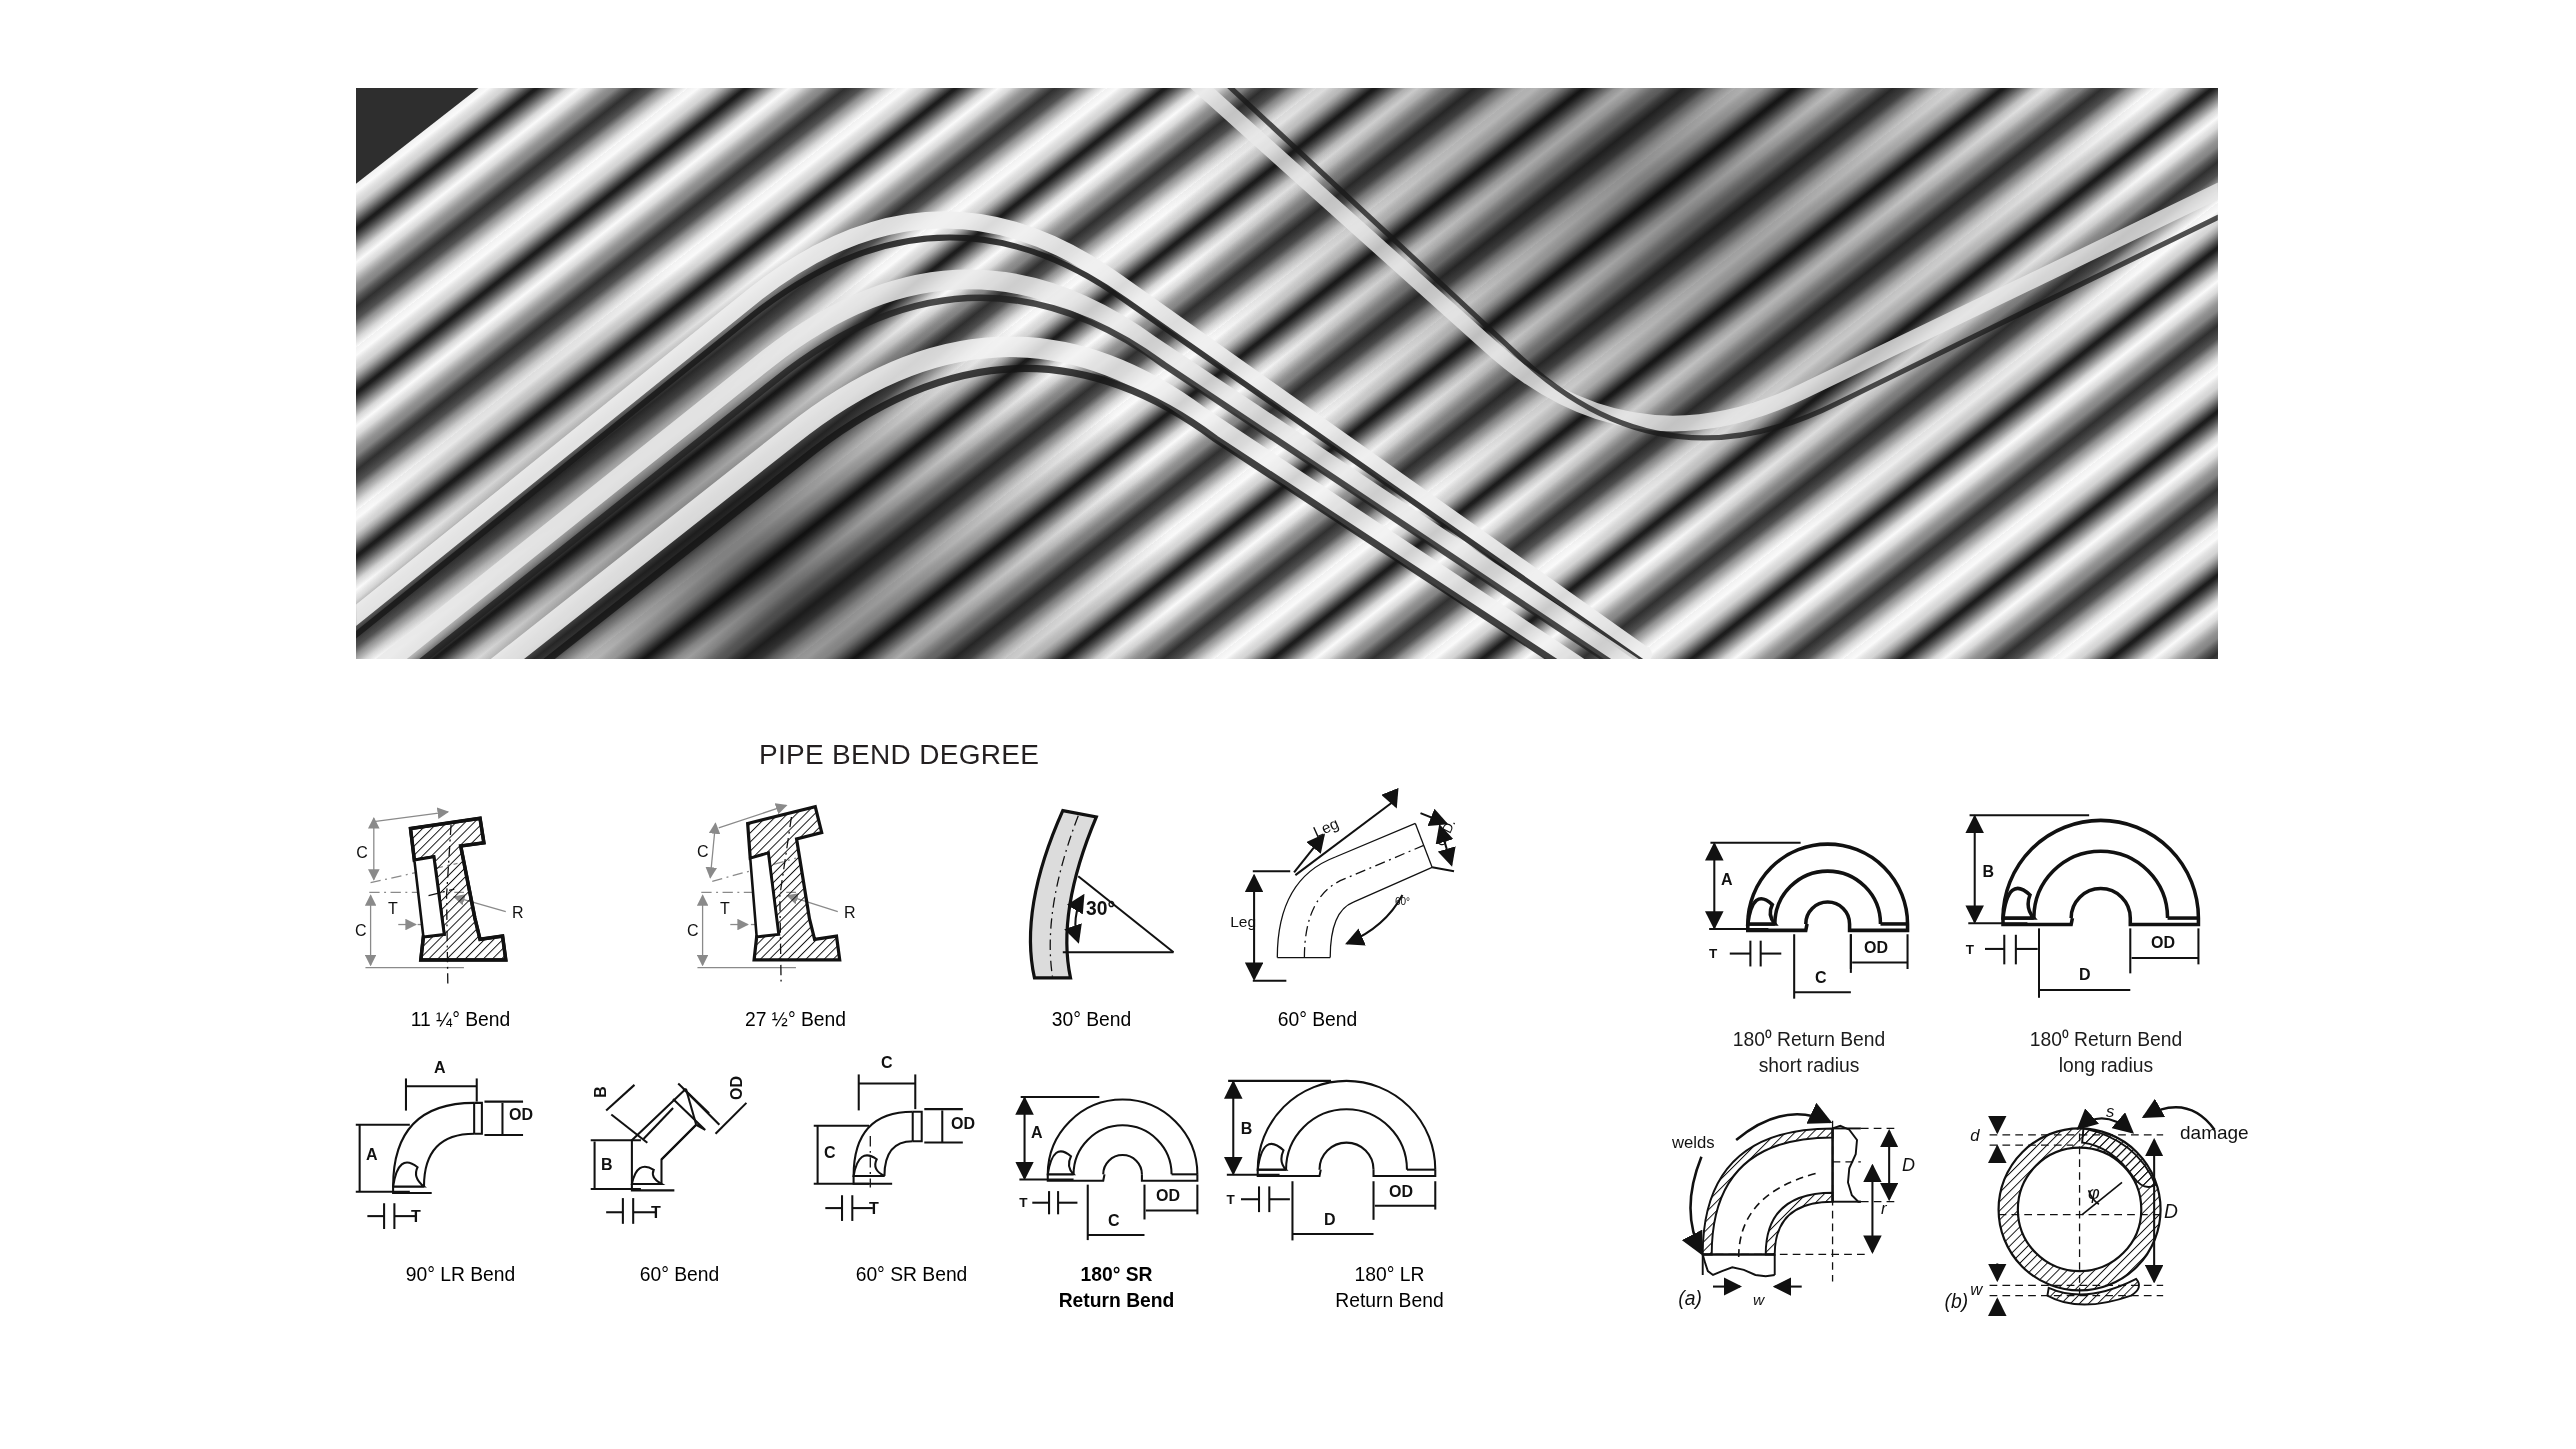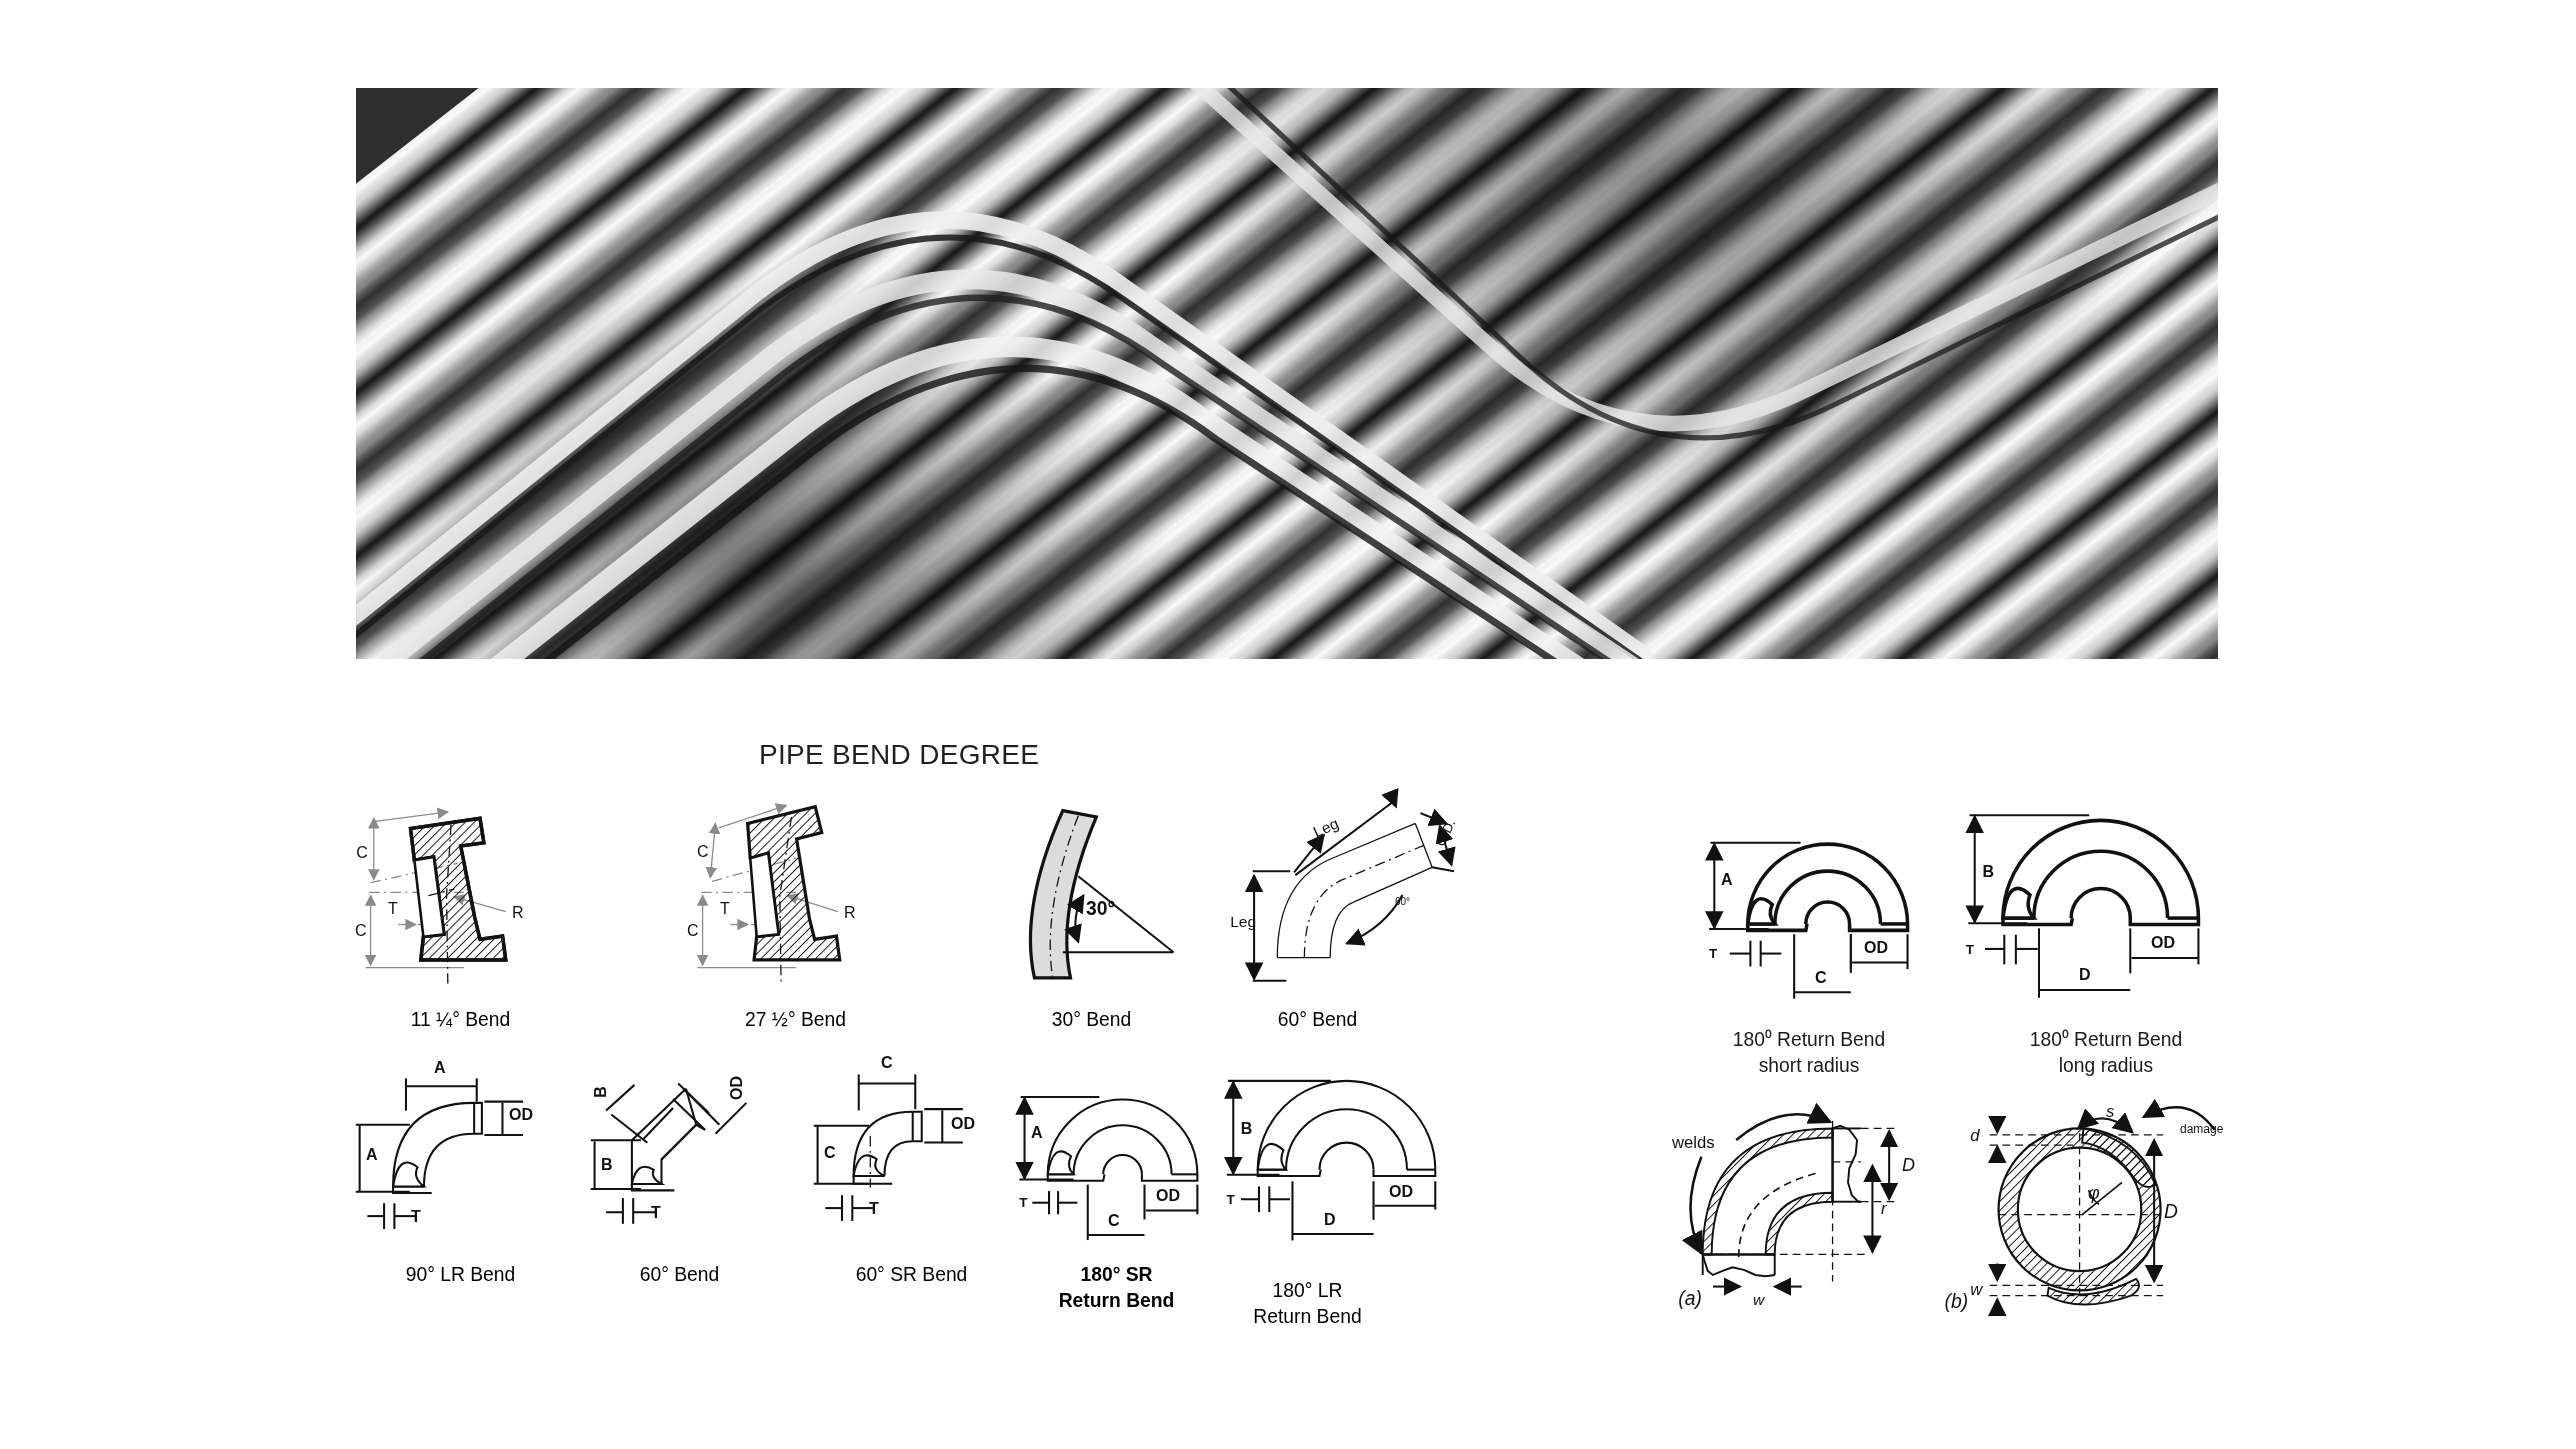--- a/index.html
+++ b/index.html
@@ -523,21 +523,21 @@
       <path d="M106 272 L232 272"></path>
       <path d="M328 190 L328 234"></path>
       <path d="M234 228 L328 228"></path>
     </g>
   </svg>
   <div class="dim" style="left:16.7px; top:62px;">B</div>
   <div class="dim small" style="left:2.6px; top:134px;">T</div>
   <div class="dim" style="left:100px; top:153px;">D</div>
   <div class="dim" style="left:165px; top:125px;">OD</div>
 </div>
-<div class="fig-caption" style="left:1198px; top:1262px; width:219px;margin-top:16px;">180°  LR
+<div class="fig-caption" style="left:1280px; top:1262px; width:219px;">180°  LR
 Return Bend</div>
 
 <div class="figure" style="left:1668px; top:1095px; width:270px; height:225px;">
   <svg width="270" height="225" viewBox="0 0 420 350">
     <g fill="none" stroke="#111" stroke-width="3">
       <path d="M68 248 Q68 66 256 66 L256 52 Q54 52 54 248 Z" fill="url(#hatch45b)"></path>
       <path d="M152 248 Q152 152 256 152 L256 166 Q166 166 166 248 Z" fill="url(#hatch45b)"></path>
       <path d="M54 248 L166 248" stroke-width="4"></path>
       <path d="M256 52 L256 166" stroke-width="4"></path>
       <path d="M110 252 Q110 154 230 122" class="dash2" stroke="#111" stroke-width="2.5"></path>
@@ -600,19 +600,19 @@
       <path d="M204 186 L266 136" stroke-width="2.6"></path>
       <path d="M214 148 A 44 44 0 0 0 230 170" stroke-width="2.6"></path>
     </g>
     <g fill="none" stroke="#111" stroke-width="3.6">
       <path d="M198 52 Q236 18 282 58" marker-start="url(#arS)" marker-end="url(#ar)"></path>
       <path d="M300 34 Q368 -4 410 54" marker-start="url(#arS)"></path>
     </g>
   </svg>
   <div class="dim ital" style="left:19.3px; top:33px; font-size:16.7px;">d</div>
   <div class="dim ital" style="left:155px; top:9px; font-size:16.7px;">s</div>
-  <div class="dim light" style="left:229px; top:28px; font-size:12px;">damage</div>
+  <div class="dim light" style="left:229px; top:28px; font-size:19px;">damage</div>
   <div class="dim ital" style="left:137px; top:89px; font-size:18px;">φ</div>
   <div class="dim ital" style="left:213px; top:107px; font-size:19.3px;">D</div>
   <div class="dim ital" style="left:19.3px; top:187px; font-size:16.7px;">w</div>
   <div class="dim ital" style="left:-6.4px; top:197px; font-size:19.3px;">(b)</div>
 </div>
 
 
 </body></html>

